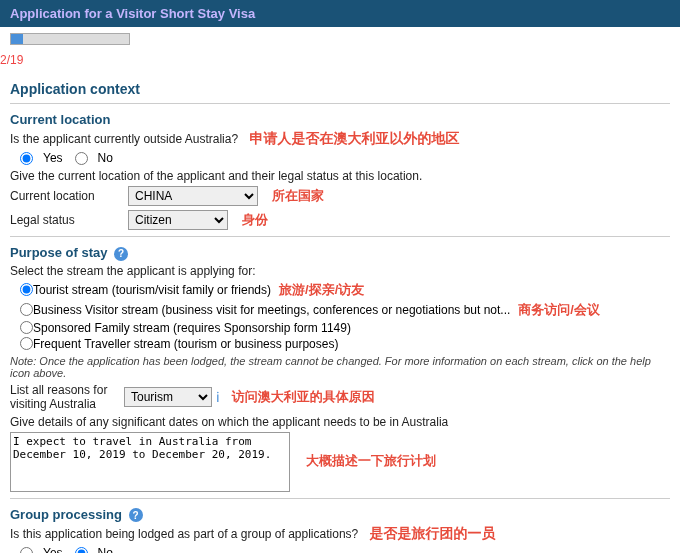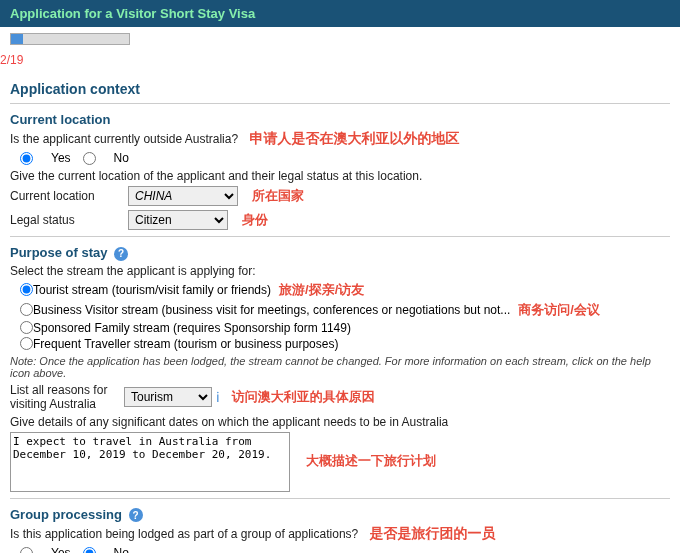--- a/index.html
+++ b/index.html
@@ -1,20 +1,20 @@
 <!DOCTYPE html>
 <html><head>
   <meta charset="utf-8">
   <style>
     * { box-sizing: border-box; margin: 0; padding: 0; }
     body { font-family: Arial, sans-serif; font-size: 12px; background: #fff; width: 680px; }
 
     .title-bar {
       background: #1a5276;
-      color: #86efac;
+      color: #c4b5fd;
       padding: 6px 10px;
       font-size: 13px;
       font-weight: bold;
     }
 
     .progress-bar-container {
       padding: 6px 10px;
       display: flex;
       align-items: center;
     }
@@ -76,21 +76,21 @@
       display: flex;
       align-items: center;
       gap: 12px;
       margin-bottom: 4px;
       margin-left: 10px;
     }
 
     .radio-label {
       display: flex;
       align-items: center;
-      gap: 18px;
+      gap: 10px;
       font-size: 12px;
     }
 
     .field-row {
       display: flex;
       align-items: center;
       margin-bottom: 4px;
       gap: 8px;
     }
 
@@ -101,22 +101,21 @@
       flex-shrink: 0;
     }
 
     select {
       font-size: 12px;
       padding: 1px 2px;
       border: 1px solid #999;
     }
 
     .china-select {
-      width: 110px;
-      font-style: italic;
+      width: 130px;
     }
 
     .status-select {
       width: 100px;
     }
 
     .annotation-inline {
       color: #e74c3c;
       font-size: 13px;
       font-weight: bold;

